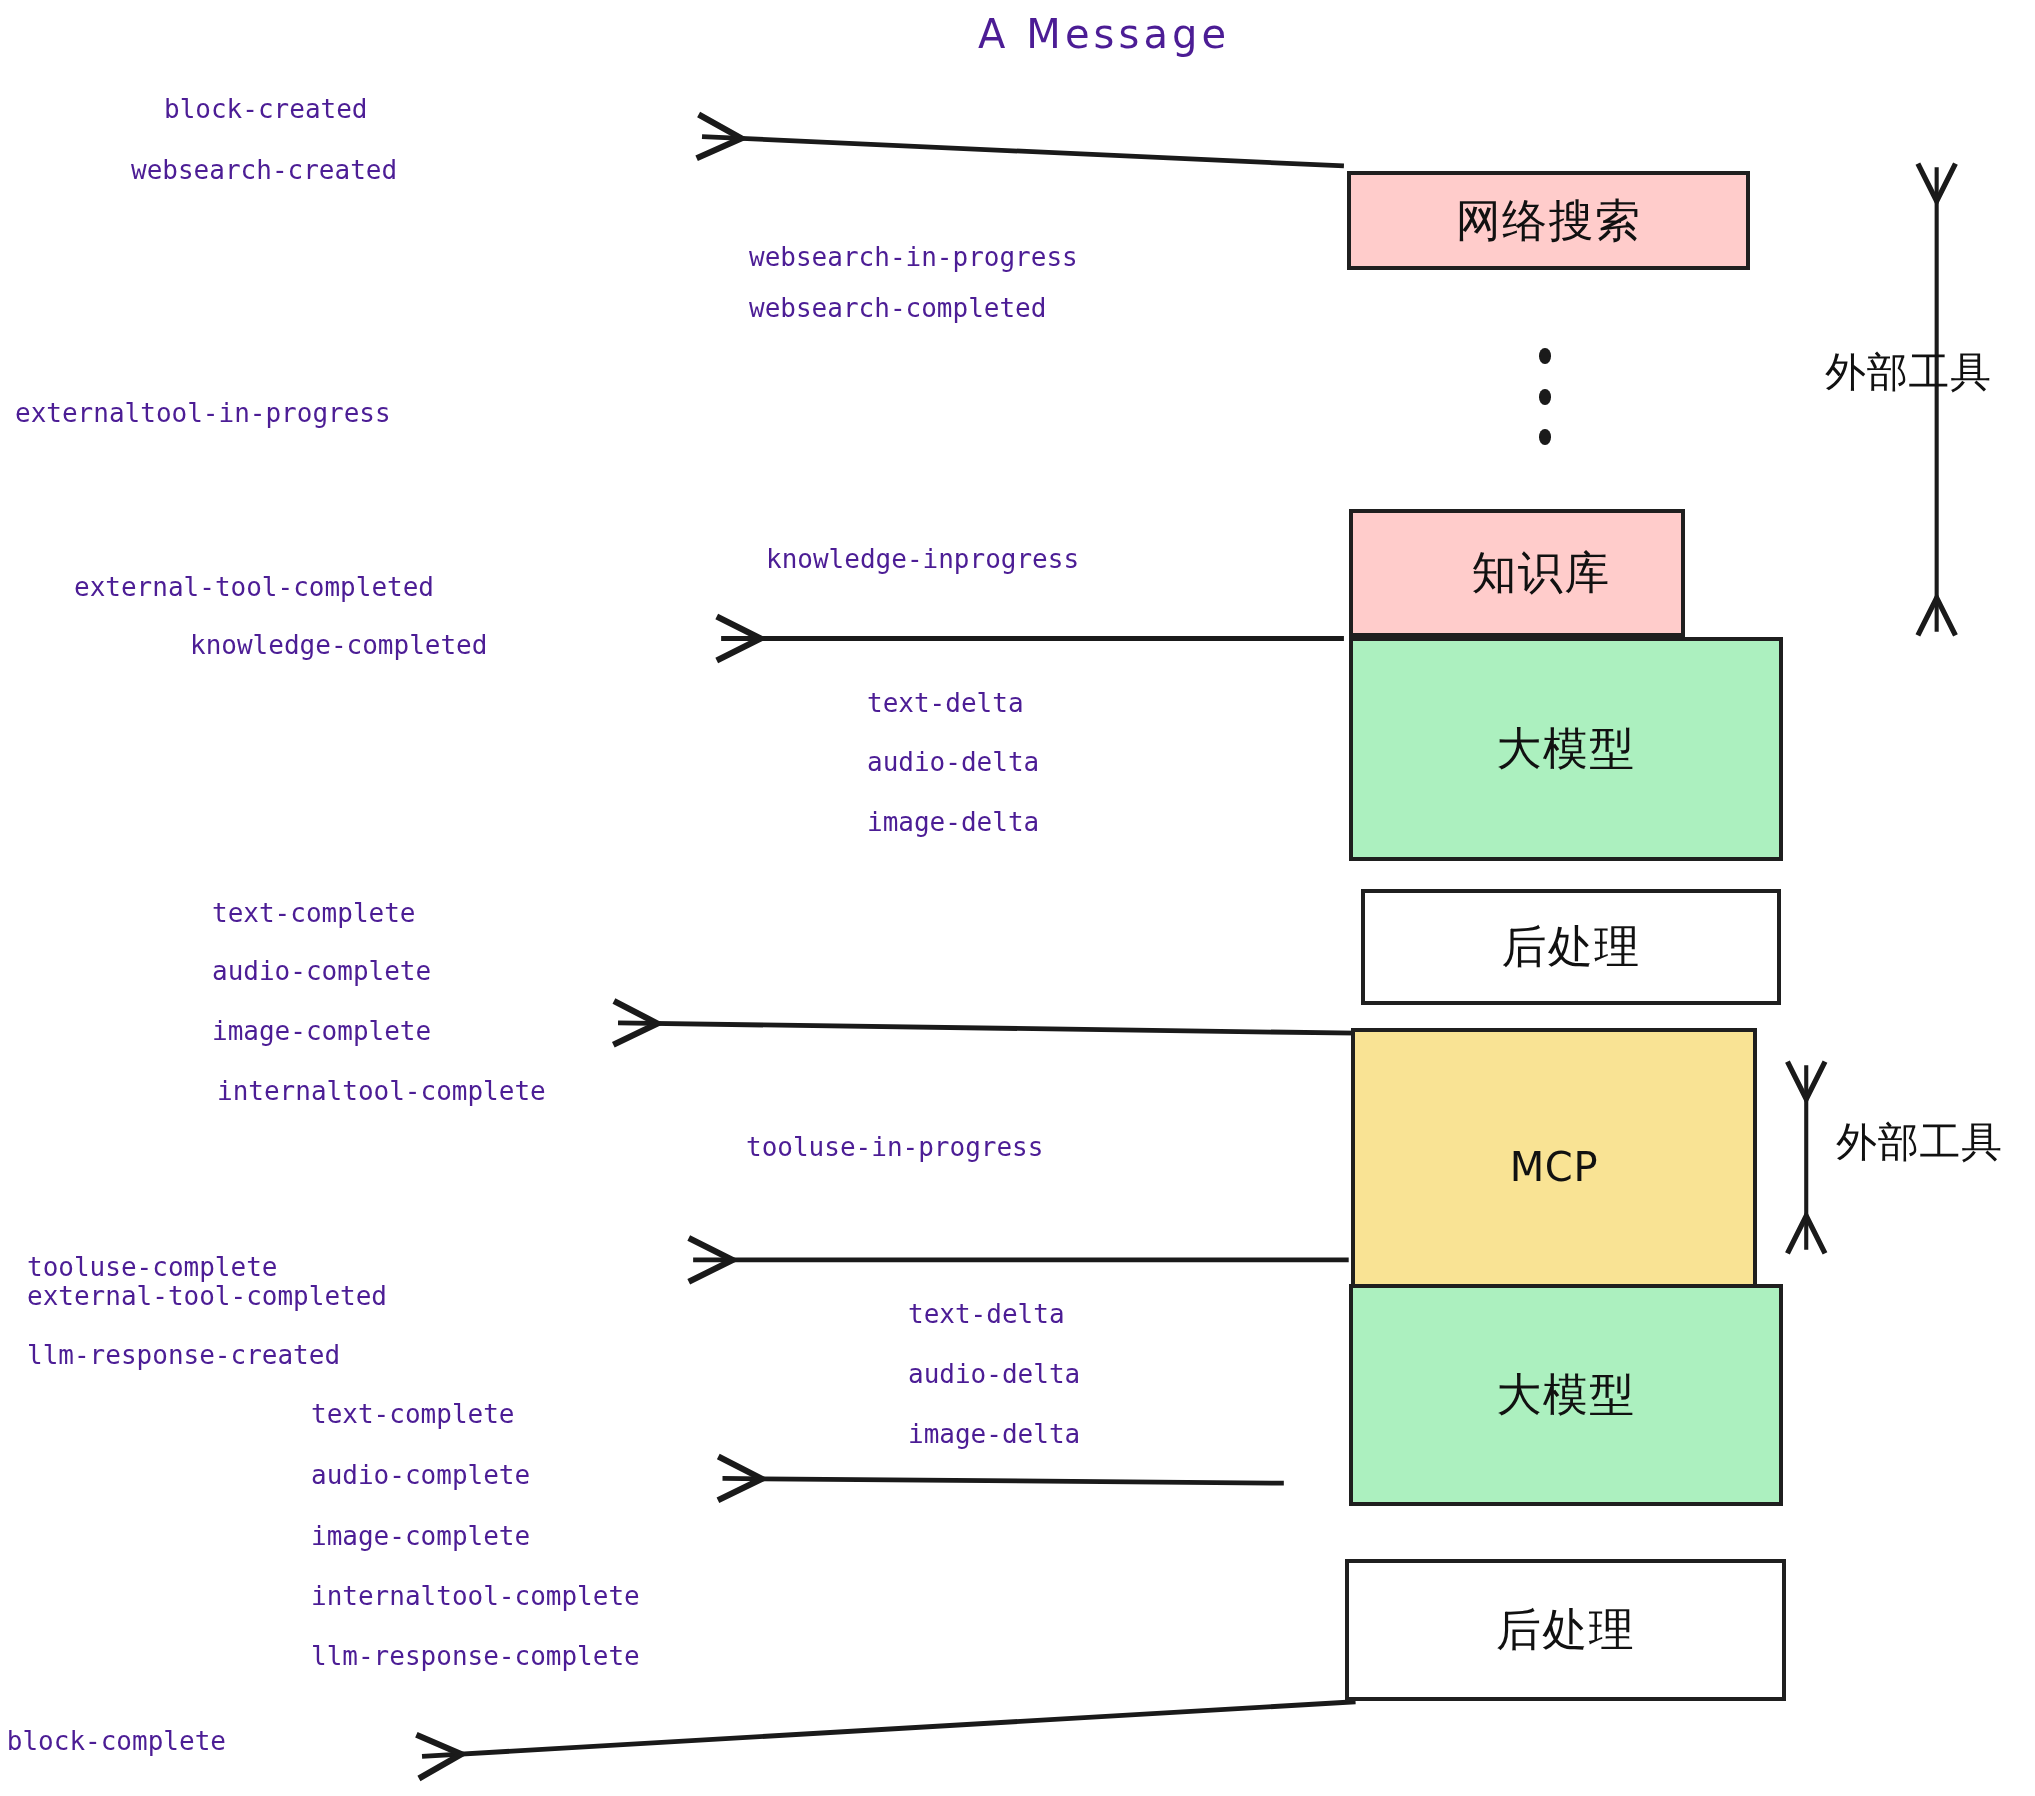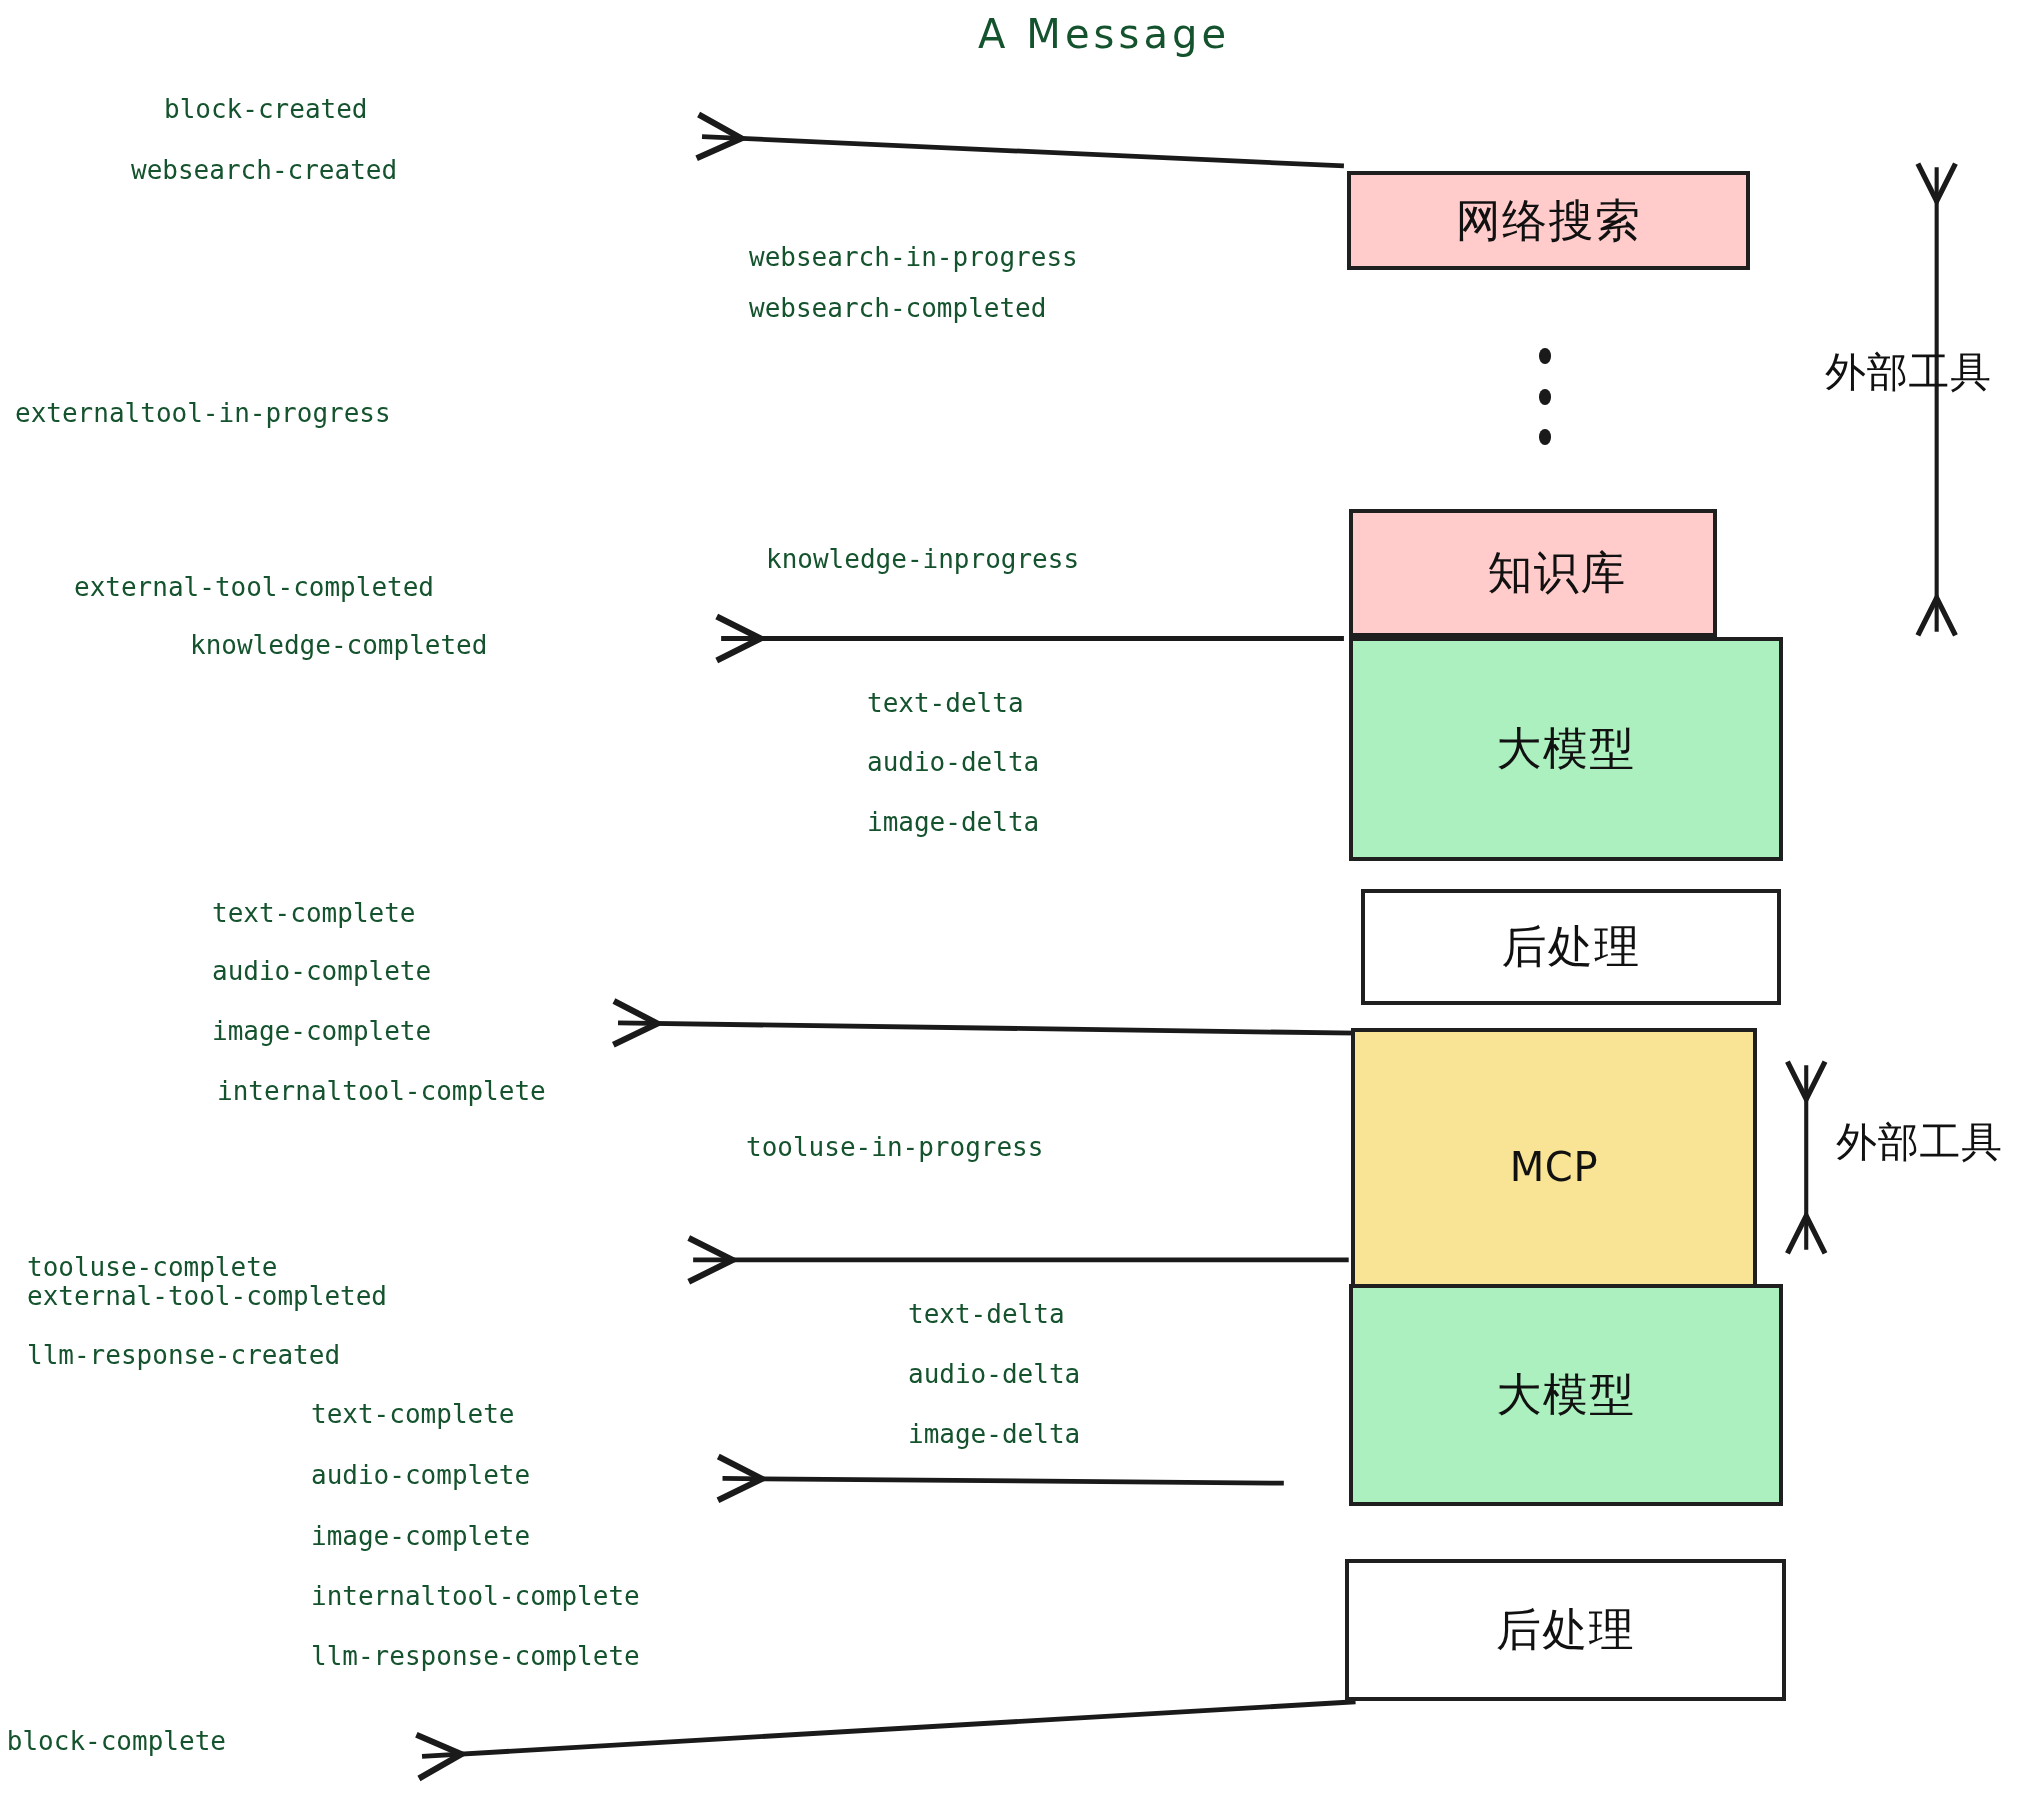--- a/index.html
+++ b/index.html
@@ -1,20 +1,20 @@
 <!DOCTYPE html>
 <html style="font-size:11px"><head>
 <meta charset="utf-8">
 <style>
   html,body{margin:0;padding:0;background:#ffffff;}
   body{font-family:"DejaVu Sans Mono","Liberation Mono",monospace;}
   #stage{position:relative;width:2035px;height:1796px;background:#fff;overflow:hidden;}
   #svg-layer{position:absolute;left:0;top:0;width:2035px;height:1796px;}
   .lbl{position:absolute;font-family:"DejaVu Sans Mono","Liberation Mono",monospace;
-       color:#14532d;white-space:nowrap;line-height:1;letter-spacing:0px;}
+       color:#4c1d95;white-space:nowrap;line-height:1;letter-spacing:0px;}
   .evt{font-size:26px;}
   .title{font-size:40px;font-family:"DejaVu Sans","Liberation Sans",sans-serif;letter-spacing:4.1px;}
   .box{position:absolute;border:4.1px solid #1f1f1f;box-sizing:border-box;
        display:flex;align-items:center;justify-content:center;
        font-family:"DejaVu Sans","Liberation Sans",sans-serif;color:#111;}
   .box-cn{font-size:45px;letter-spacing:1.4px;}
   .box-en{font-size:40px;font-family:"DejaVu Sans","Liberation Sans",sans-serif;letter-spacing:0.7px;}
   .side{position:absolute;font-family:"DejaVu Sans","Liberation Sans",sans-serif;
         font-size:41px;color:#111;white-space:nowrap;letter-spacing:0.7px;}
   .dot{position:absolute;width:11.6px;height:15.7px;background:#1a1a1a;border-radius:50%;}
@@ -78,21 +78,21 @@
       <div class="lbl evt" style="left: 311px; top: 1523px;">image-complete</div>
       <div class="lbl evt" style="left: 311px; top: 1583px;">internaltool-complete</div>
       <div class="lbl evt" style="left: 311px; top: 1643px;">llm-response-complete</div>
       <div class="lbl evt" style="left: 6.8px; top: 1728px;">block-complete</div>
     </div>
 
   <div id="nodes">
       <div class="box" style="left: 1347px; top: 171px; width: 403px; height: 99px; background: rgb(255, 204, 203);">
         <span class="box-cn">网络搜索</span>
       </div>
-      <div class="box" style="left: 1349px; top: 509px; width: 368px; height: 128px; background: rgb(255, 204, 203); padding-left: 48px;">
+      <div class="box" style="left: 1349px; top: 509px; width: 336px; height: 128px; background: rgb(255, 204, 203); padding-left: 48px;">
         <span class="box-cn">知识库</span>
       </div>
       <div class="box" style="left: 1349px; top: 637px; width: 434px; height: 224px; background: rgb(172, 240, 191);">
         <span class="box-cn">大模型</span>
       </div>
       <div class="box" style="left: 1361px; top: 889px; width: 420px; height: 116px; background: rgb(255, 255, 255);">
         <span class="box-cn">后处理</span>
       </div>
       <div class="box" style="left: 1351px; top: 1028px; width: 406px; height: 277px; background: rgb(249, 227, 148);">
         <span class="box-en">MCP</span>

